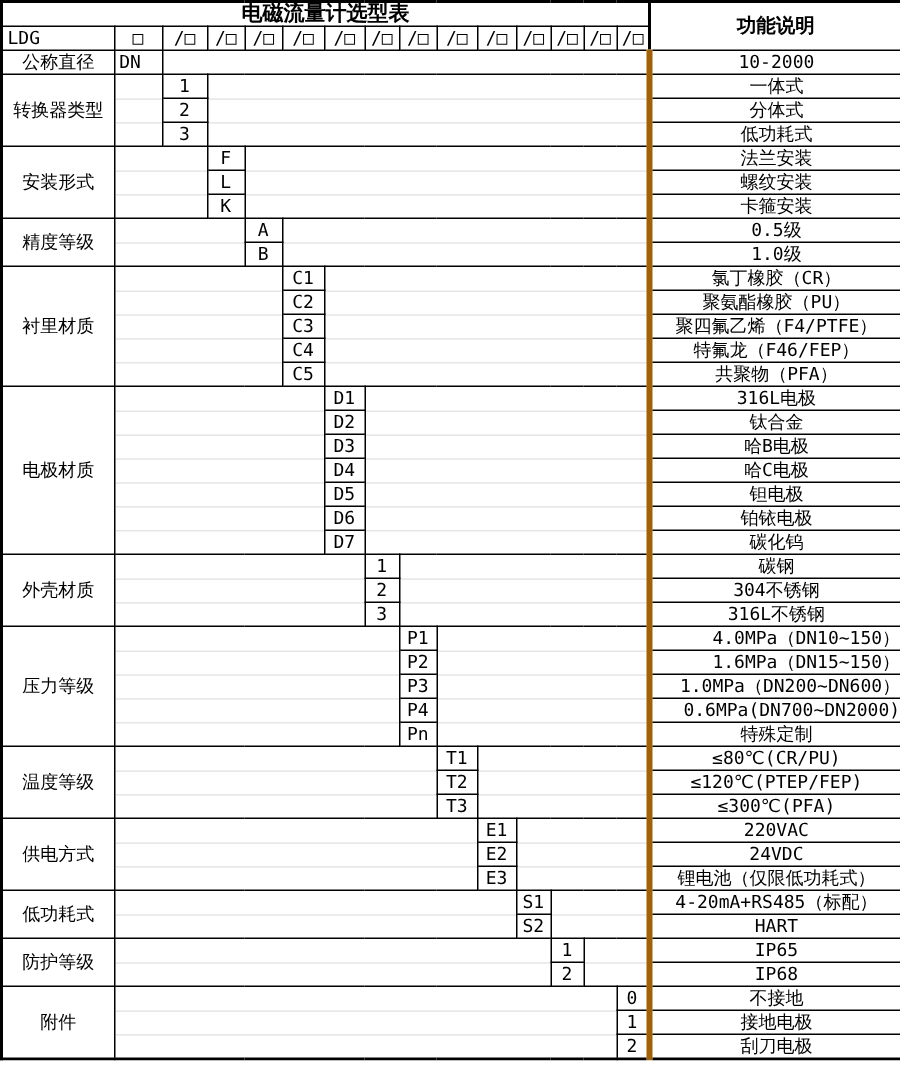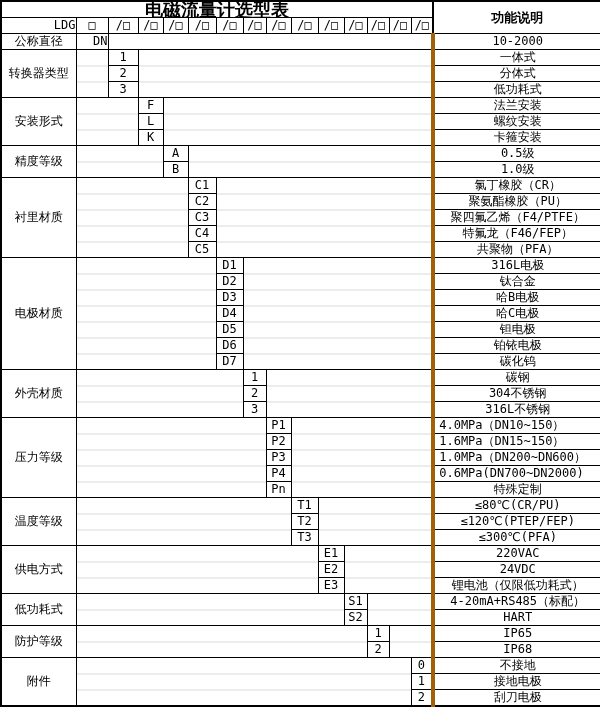--- a/index.html
+++ b/index.html
@@ -1,26 +1,26 @@
 <!DOCTYPE html>
 <html><head>
 <meta charset="utf-8">
 <style>
   html,body{margin:0;padding:0;background:#fff;}
   body{width:600px;font-family:"DejaVu Sans Mono","DejaVu Sans",sans-serif;color:#000;}
   table.sel{border-collapse:collapse;table-layout:fixed;width:600px;border:2px solid #000;}
   td{border:1px solid #000;height:15px;padding:0;font-size:12px;line-height:15px;
      text-align:center;vertical-align:middle;overflow:hidden;white-space:nowrap;}
-  td.title-cell{font-weight:bold;font-size:18px;font-family:"DejaVu Sans",sans-serif;}
+  td.title-cell{font-weight:bold;font-size:14px;font-family:"DejaVu Sans",sans-serif;}
   td.fn-head{font-weight:bold;font-size:13px;border-left:2px solid #000;
              font-family:"DejaVu Sans",sans-serif;}
   td.desc{border-left:4px solid #a16207;}
-  td.desc.left{text-align:left;padding-left:4px;}
+  td.desc.left{text-align:right;padding-left:4px;}
   td.lbl{font-family:Liberation Sans, sans-serif;}
-  td.model,td.dn-code{text-align:right;padding-left:3px;}
+  td.model,td.dn-code{text-align:left;padding-left:3px;}
   td.slot{font-size:12px;}
   td.spanfill{background:repeating-linear-gradient(to bottom,
       #ffffff 0px,#ffffff 15px,#d8d8d8 15px,#d8d8d8 16px);}
 </style>
 </head>
 <body>
 
 <table class="sel">
   <colgroup id="cols">
       <col style="width: 75px;">

